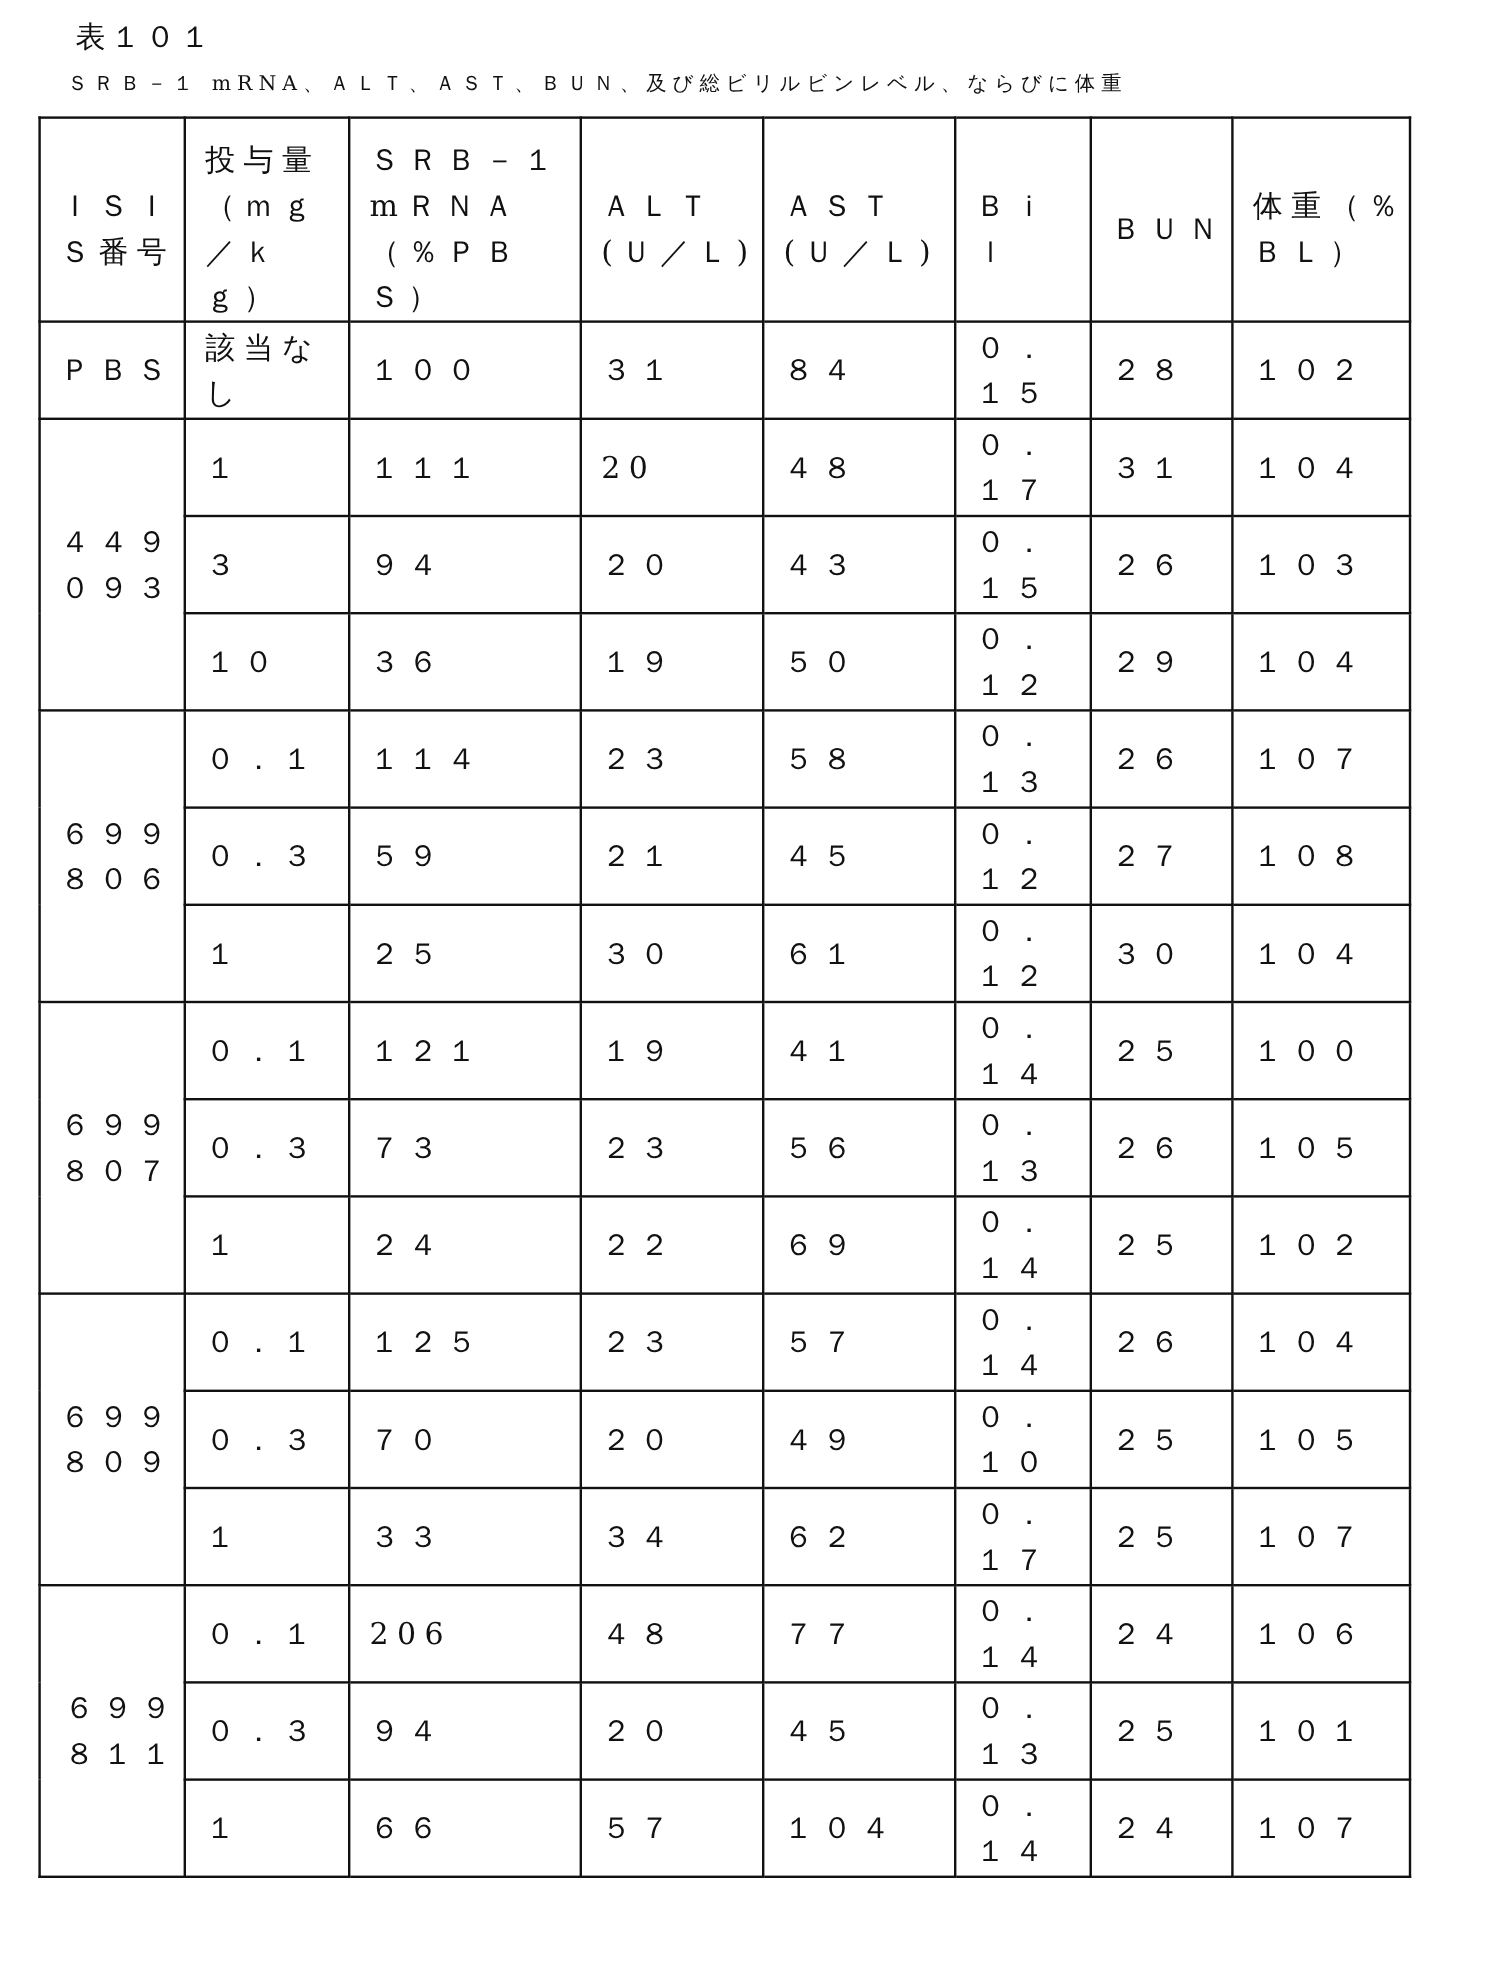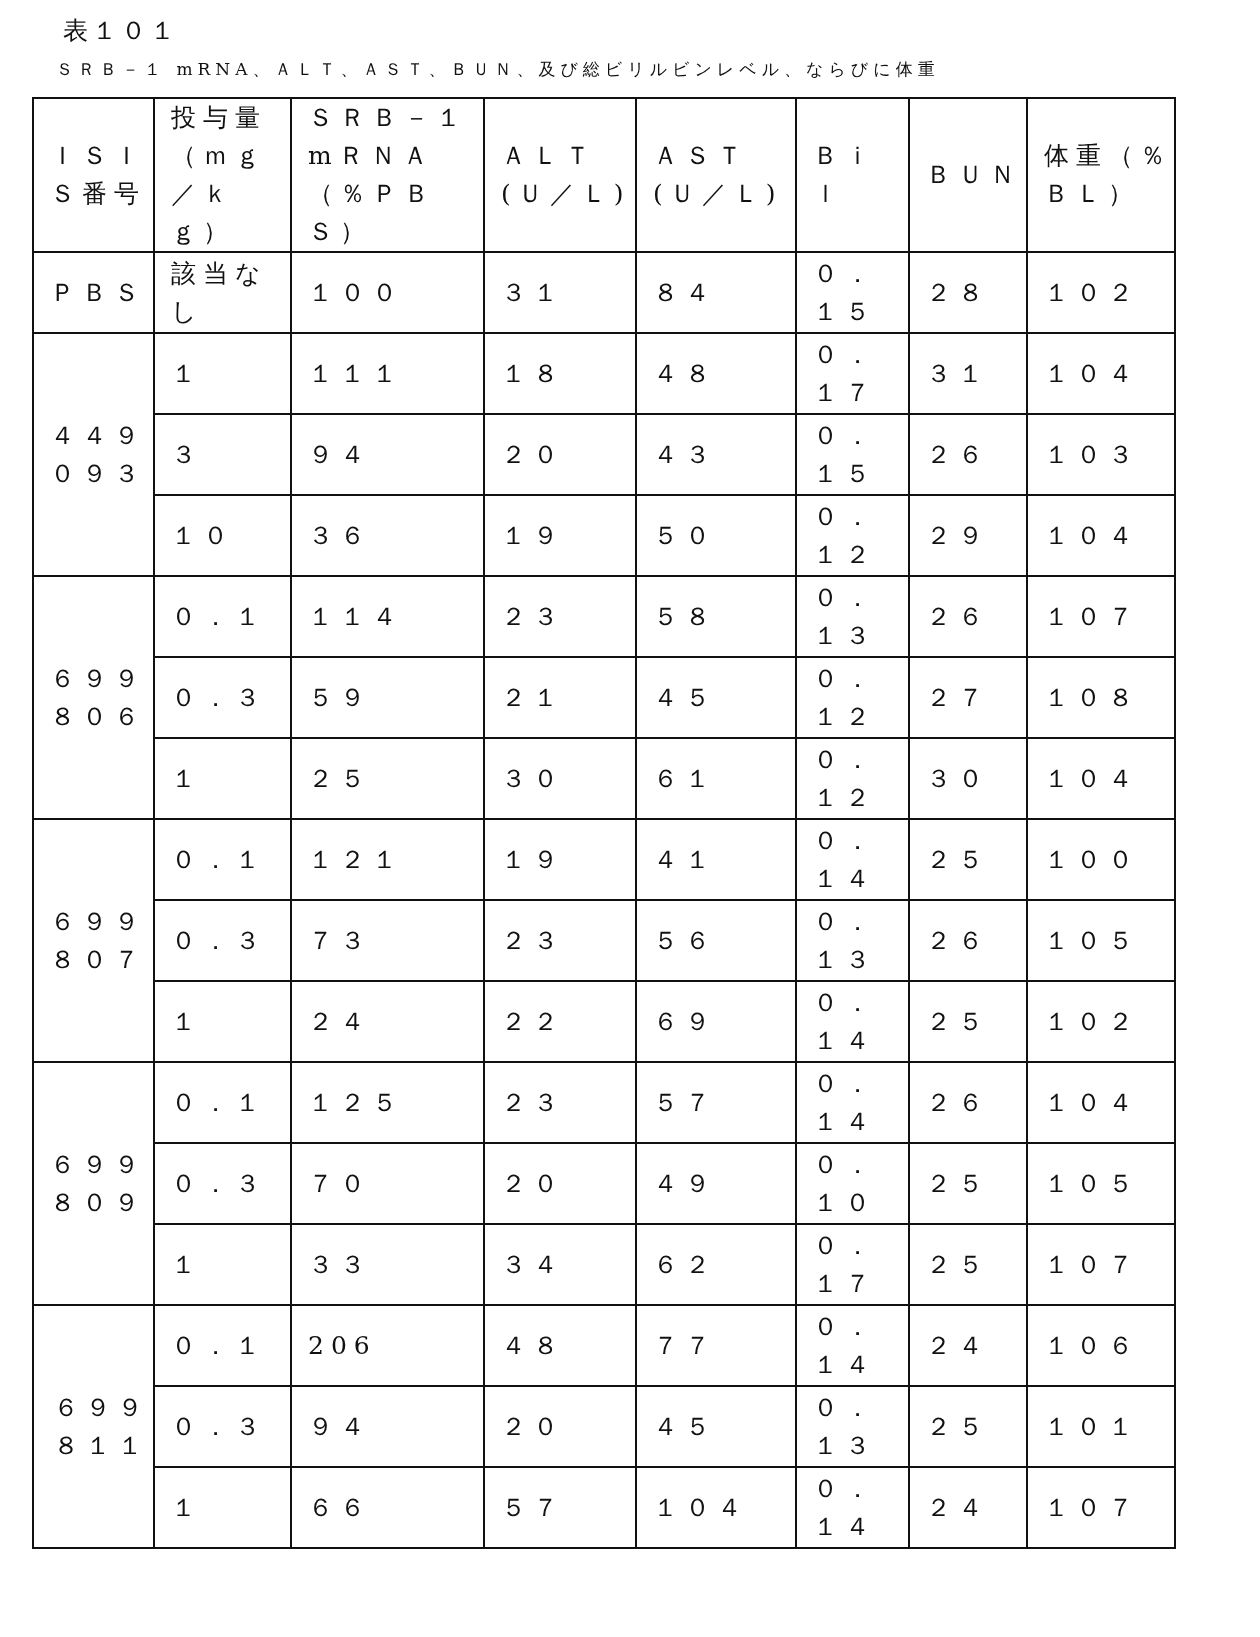--- a/index.html
+++ b/index.html
@@ -23,21 +23,21 @@
   table.data td, table.data th {
     border: 2px solid #111;
     font-weight: normal;
     font-size: 25px;
     letter-spacing: 7px;
     text-align: left;
     vertical-align: middle;
     padding: 0 0 0 16px;
     line-height: 38px;
   }
-  table.data thead th { height: 120px; vertical-align: middle; padding-top: 0; }
+  table.data thead th { height: 120px; vertical-align: middle; padding-top: 16px; }
   table.data tbody td { height: 79px; }
   .bil { line-height: 39px; padding-top: 2px; margin-left: 48px; }
 </style>
 </head>
 <body>
 
 <div class="caption-num">表１０１</div>
 <div class="caption-title">ＳＲＢ－１ mRNA、ＡＬＴ、ＡＳＴ、ＢＵＮ、及び総ビリルビンレベル、ならびに体重</div>
 
 <table class="data">
@@ -71,21 +71,21 @@
         <td>３１</td>
         <td>８４</td>
         <td class="bil" style="word-break: break-all;">０．１５</td>
         <td>２８</td>
         <td>１０２</td>
       </tr>
       <tr>
         <td rowspan="3" style="word-break: break-all; border-radius: 22px;">４４９０９３</td>
         <td>１</td>
         <td>１１１</td>
-        <td>１８</td>
+        <td>20</td>
         <td>４８</td>
         <td class="bil" style="word-break: break-all;">０．１７</td>
         <td>３１</td>
         <td>１０４</td>
       </tr>
       <tr>
         <td>３</td>
         <td>９４</td>
         <td>２０</td>
         <td>４３</td>

